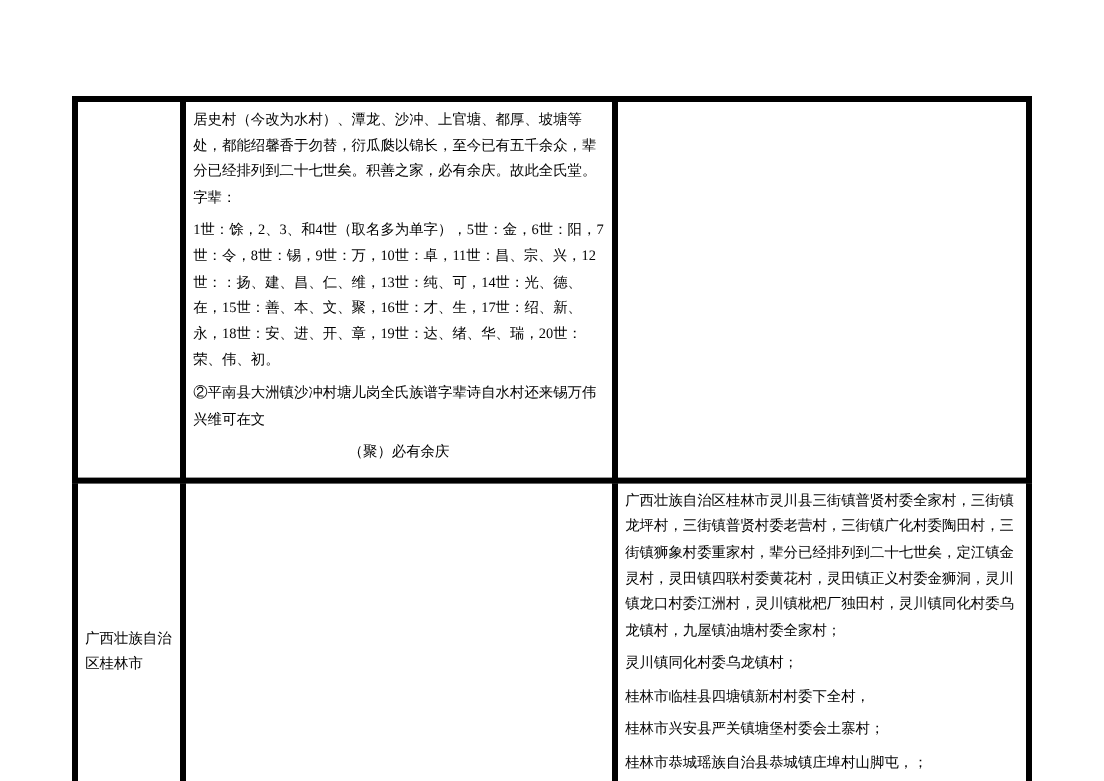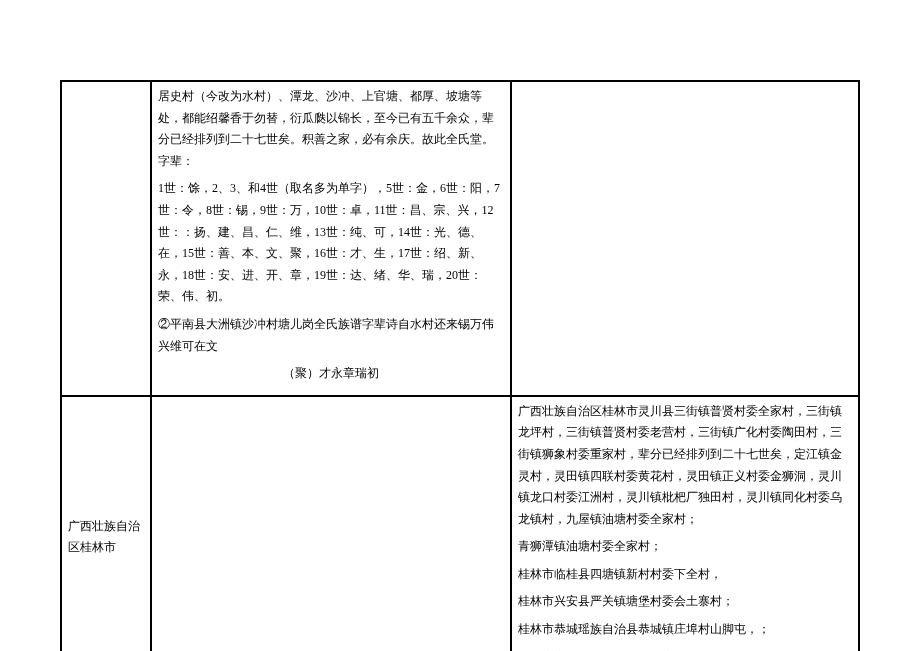--- a/index.html
+++ b/index.html
@@ -15,21 +15,21 @@
   }
   .page {
     padding: 80px 60px 20px 60px;
   }
   table {
     border-collapse: collapse;
     width: 100%;
     table-layout: fixed;
   }
   td {
-    border: 2px solid #000000;
+    border: 5px solid #000000;
     vertical-align: top;
     padding: 4px 6px;
     line-height: 1.8;
     word-wrap: break-word;
     word-break: break-all;
   }
   .col1 { width: 90px; }
   .col2 { width: 360px; }
   .col3 { width: auto; }
   .para { margin-bottom: 6px; }
@@ -46,31 +46,31 @@
       <col class="col3">
     </colgroup>
     <tbody>
 
       <tr>
         <td></td>
         <td>
           <div class="para">居史村（今改为水村）、潭龙、沙冲、上官塘、都厚、坡塘等处，都能绍馨香于勿替，衍瓜瓞以锦长，至今已有五千余众，辈分已经排列到二十七世矣。积善之家，必有余庆。故此全氏堂。字辈：</div>
           <div class="para">1世：馀，2、3、和4世（取名多为单字），5世：金，6世：阳，7世：令，8世：锡，9世：万，10世：卓，11世：昌、宗、兴，12世：：扬、建、昌、仁、维，13世：纯、可，14世：光、德、在，15世：善、本、文、聚，16世：才、生，17世：绍、新、永，18世：安、进、开、章，19世：达、绪、华、瑞，20世：荣、伟、初。</div>
           <div class="para">②平南县大洲镇沙冲村塘儿岗全氏族谱字辈诗自水村还来锡万伟兴维可在文</div>
-          <div class="para center-text">（聚）才永章瑞初</div>
+          <div class="para center-text">（聚）必有余庆</div>
         </td>
         <td></td>
       </tr>
 
       <tr>
         <td style="vertical-align: middle;">广西壮族自治区桂林市</td>
         <td></td>
         <td>
           <div class="para">广西壮族自治区桂林市灵川县三街镇普贤村委全家村，三街镇龙坪村，三街镇普贤村委老营村，三街镇广化村委陶田村，三街镇狮象村委重家村，辈分已经排列到二十七世矣，定江镇金灵村，灵田镇四联村委黄花村，灵田镇正义村委金狮洞，灵川镇龙口村委江洲村，灵川镇枇杷厂独田村，灵川镇同化村委乌龙镇村，九屋镇油塘村委全家村；</div>
-          <div class="para">青狮潭镇油塘村委全家村；</div>
+          <div class="para">灵川镇同化村委乌龙镇村；</div>
           <div class="para">桂林市临桂县四塘镇新村村委下全村，</div>
           <div class="para">桂林市兴安县严关镇塘堡村委会土寨村；</div>
           <div class="para">桂林市恭城瑶族自治县恭城镇庄埠村山脚屯，；</div>
           <div class="para">桂林市永福县罗锦镇下村关心堡屯</div>
         </td>
       </tr>
 
     </tbody>
   </table>
 </div>

